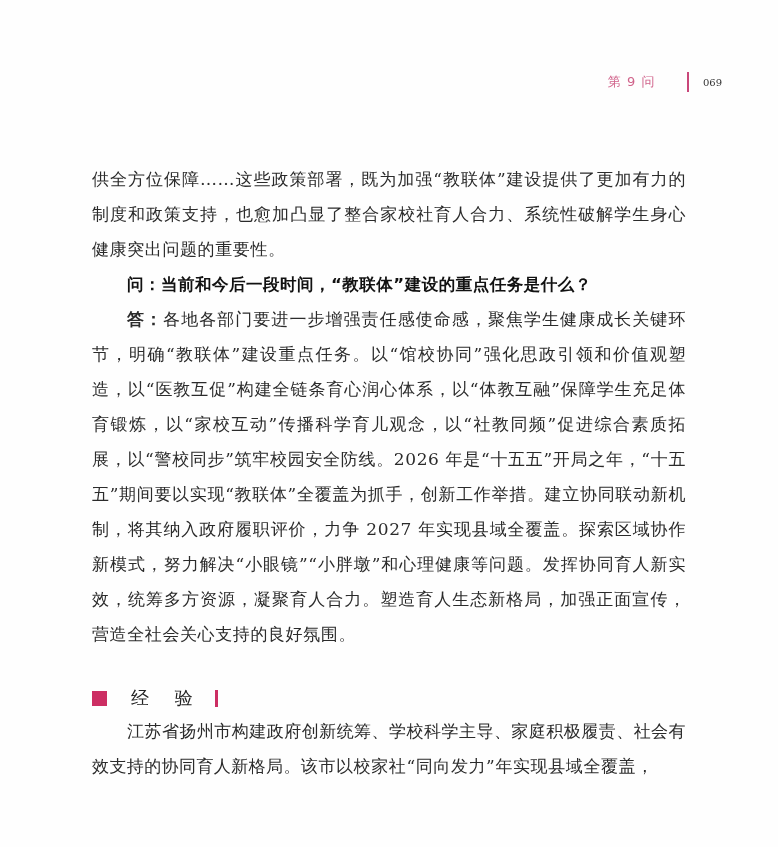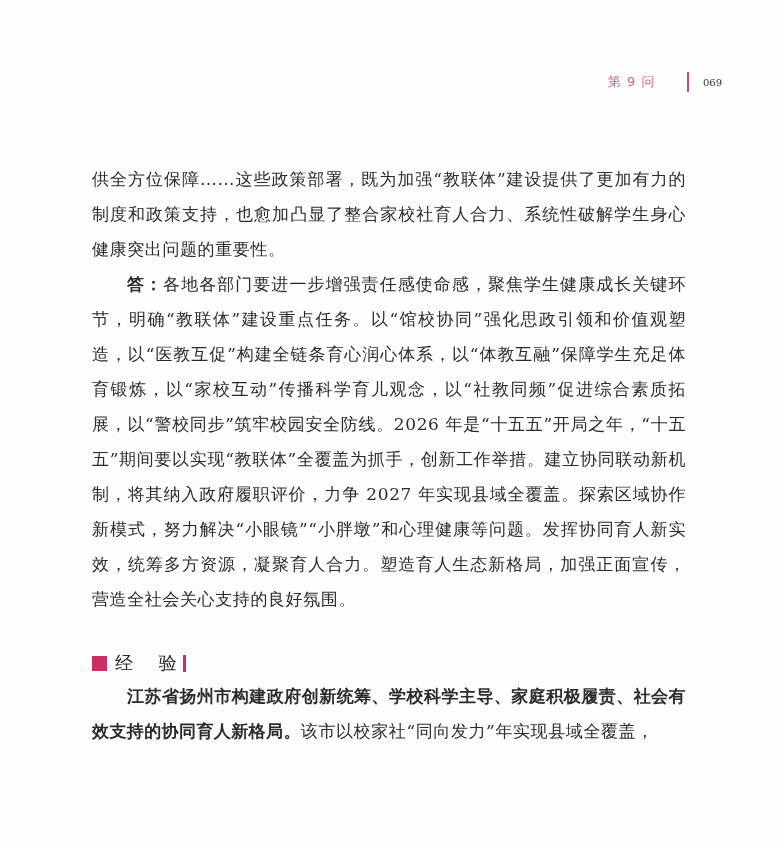--- a/index.html
+++ b/index.html
@@ -36,37 +36,39 @@
   .q {
     font-weight: bold; font-size: 16.5px; line-height: 35px;
     text-indent: 35px; margin: 0; color: #111;
     font-family: "DejaVu Sans", "Liberation Sans", sans-serif;
     letter-spacing: 0.5px;
   }
   .a-label { font-weight: bold; font-family: "DejaVu Sans", "Liberation Sans", sans-serif; }
   .section {
     display: flex; align-items: center; margin-top: 34px; margin-bottom: 4px;
     font-family: "DejaVu Sans", "Liberation Sans", sans-serif;
+    gap: 16px;
   }
   .section .marker { width: 15px; height: 15px; background: #cc2e63; margin-right: 8px; }
   .section .label { font-size: 18px; letter-spacing: 10px; color: #222; }
   .section .bar { width: 3px; height: 17px; background: #cc2e63; margin-left: -4px; }
-  .lead { font-weight: bold; font-family: "DejaVu Sans", "Liberation Sans", sans-serif; letter-spacing: 0.4px; }
+  .lead { font-weight: normal; font-family: "DejaVu Sans", "Liberation Sans", sans-serif; letter-spacing: 0.4px; }
 </style>
 </head>
 <body>
 
 <div class="header">
   <span class="chapter">第 9 问</span>
   <span class="divider"></span>
   <span class="page-num">069</span>
 </div>
 
 <div class="content">
   <p class="p">供全方位保障……这些政策部署，既为加强“教联体”建设提供了更加有力的制度和政策支持，也愈加凸显了整合家校社育人合力、系统性破解学生身心健康突出问题的重要性。</p>
+  <p class="q">问：当前和今后一段时间，“教联体”建设的重点任务是什么？</p>
   <p class="p indent"><span class="a-label">答：</span><span>各地各部门要进一步增强责任感使命感，聚焦学生健康成长关键环节，明确“教联体”建设重点任务。以“馆校协同”强化思政引领和价值观塑造，以“医教互促”构建全链条育心润心体系，以“体教互融”保障学生充足体育锻炼，以“家校互动”传播科学育儿观念，以“社教同频”促进综合素质拓展，以“警校同步”筑牢校园安全防线。2026 年是“十五五”开局之年，“十五五”期间要以实现“教联体”全覆盖为抓手，创新工作举措。建立协同联动新机制，将其纳入政府履职评价，力争 2027 年实现县域全覆盖。探索区域协作新模式，努力解决“小眼镜”“小胖墩”和心理健康等问题。发挥协同育人新实效，统筹多方资源，凝聚育人合力。塑造育人生态新格局，加强正面宣传，营造全社会关心支持的良好氛围。</span></p>
 
   <div class="section">
     <span class="marker"></span>
     <span class="label">经 验</span>
     <span class="bar"></span>
   </div>
   <p class="p indent"><span class="lead">江苏省扬州市构建政府创新统筹、学校科学主导、家庭积极履责、社会有效支持的协同育人新格局。</span><span>该市以校家社“同向发力”年实现县域全覆盖，</span></p>
 </div>
 

